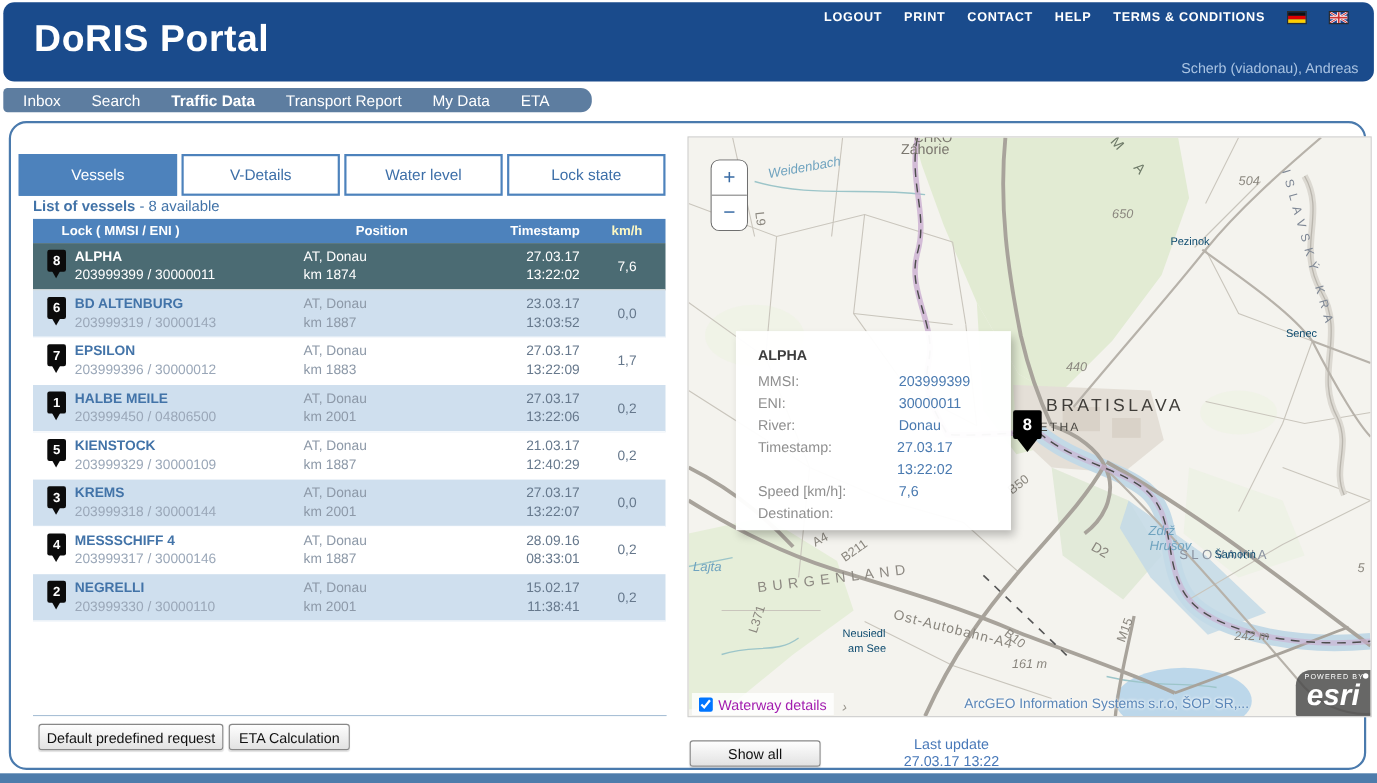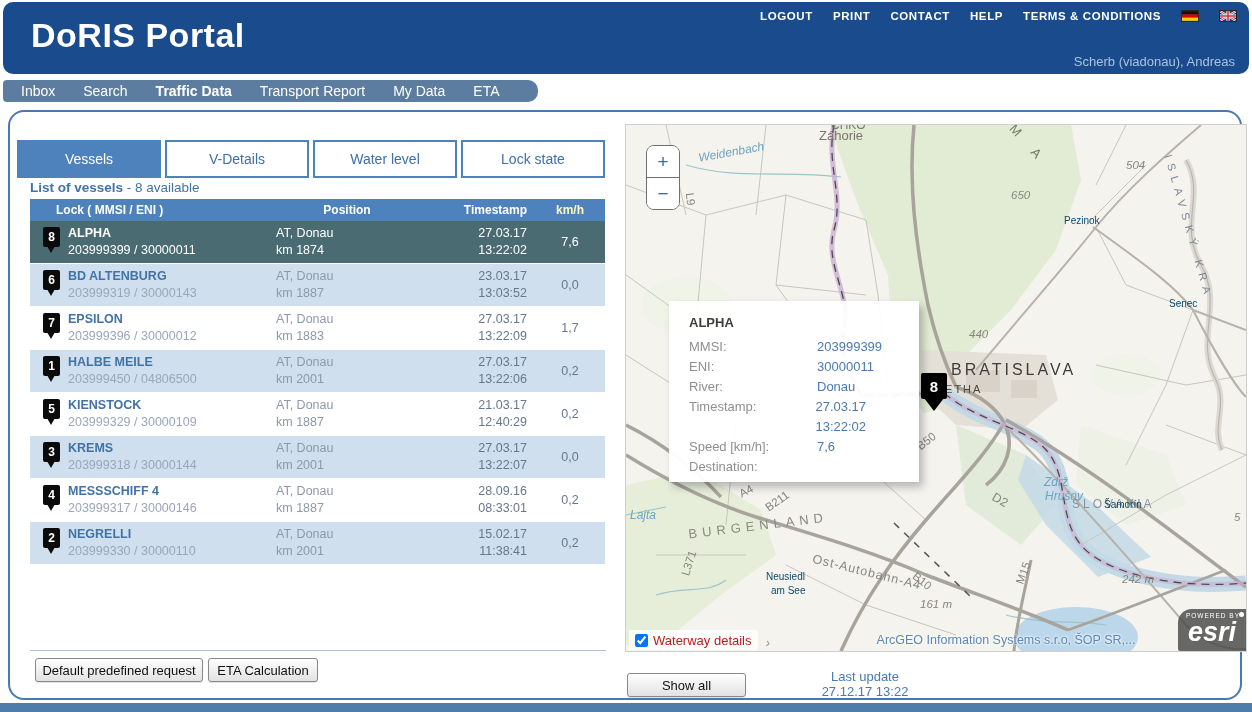--- a/index.html
+++ b/index.html
@@ -2,21 +2,21 @@
 <html><head>
 <meta charset="utf-8">
 <style>
   html,body{margin:0;padding:0;background:#fff;}
   .stage{position:relative;width:1252px;height:712px;overflow:hidden;
          font-family:"Liberation Sans",sans-serif;background:#fff;}
   
   .hdr{position:absolute;left:3px;top:2px;width:1246px;height:72px;
        background:#1a4b8c;border-radius:10px;}
   .hdr-title{position:absolute;left:28px;top:14px;color:#fff;font-size:34px;font-weight:bold;letter-spacing:.5px;}
-  .hdr-links{position:absolute;right:12px;top:8px;display:flex;align-items:center;gap:20px;}
+  .hdr-links{position:absolute;right:23px;top:8px;display:flex;align-items:center;gap:20px;}
   .hdr-link{color:#fff;font-size:11.5px;font-weight:bold;letter-spacing:.6px;cursor:pointer;}
   .flag{width:18px;height:12px;display:inline-block;border:1px solid #2a2a2a;box-sizing:border-box;cursor:pointer;}
   .flag svg{display:block;width:100%;height:100%;}
   .hdr-user{position:absolute;right:14px;top:52px;color:#a9c3e2;font-size:13px;}
   
   .nav{position:absolute;left:3px;top:80px;width:535px;height:22px;background:#5d7da0;
        border-radius:4px 10px 10px 4px;display:flex;align-items:center;padding-left:18px;box-sizing:border-box;gap:28px;}
   .nav-item{color:#fff;font-size:14px;cursor:pointer;white-space:nowrap;}
   .nav-item.active{font-weight:bold;}
   
@@ -86,21 +86,21 @@
   .plabel{width:128px;color:#8f8f8f;}
   .pvalue{color:#4a7ab0;}
   .map-pin{position:absolute;left:295px;top:248px;width:26px;height:26px;background:#000;color:#fff;
            font-size:15px;font-weight:bold;display:flex;align-items:center;justify-content:center;
            z-index:6;border-radius:2px;}
   .map-pin::after{content:"";position:absolute;left:3px;top:25px;border-left:10px solid transparent;
            border-right:10px solid transparent;border-top:13px solid #000;}
   .wway{position:absolute;left:3px;top:505px;height:20px;padding:0 6px;background:rgba(255,255,255,.8);
         display:flex;align-items:center;gap:5px;z-index:4;}
   .wway input{width:13px;height:13px;margin:0;cursor:pointer;}
-  .wway-label{color:#b91c1c;font-size:13px;}
+  .wway-label{color:#a21caf;font-size:13px;}
   .wway-chev{color:#9a968e;font-size:13px;transform:rotate(12deg);}
   .attrib{position:absolute;left:180px;top:508px;width:400px;text-align:center;color:#5b87b8;font-size:12.5px;
           text-shadow:0 0 3px #fff,0 0 3px #fff;z-index:3;}
   .esri{position:absolute;right:0;bottom:0;width:68px;height:42px;background:rgba(72,72,72,.82);
         border-radius:14px 0 0 2px;z-index:4;color:#fff;}
   .esri-pow{position:absolute;right:6px;top:3px;font-size:6.5px;letter-spacing:1px;color:#fff;}
   .esri-dot{position:absolute;right:2px;top:3px;width:5px;height:5px;border-radius:50%;background:#fff;}
   .esri-word{position:absolute;left:10px;top:8px;font-size:27px;font-weight:bold;font-style:italic;color:#fff;}
   
   .lastupd{position:absolute;left:745px;top:669px;width:240px;text-align:center;color:#4878b8;font-size:13px;line-height:15px;}
@@ -491,17 +491,17 @@
     <div class="esri">
       <span class="esri-pow">POWERED BY</span>
       <span class="esri-dot"></span>
       <span class="esri-word">esri</span>
     </div>
   </div>
 
   <div class="btn btn-showall">Show all</div>
   <div class="lastupd">
     <div>Last update</div>
-    <div>27.12.17 13:22</div>
+    <div>27.03.17 13:22</div>
   </div>
 
   <div class="bottom-strip"></div>
 </div>
 
 </body></html>

